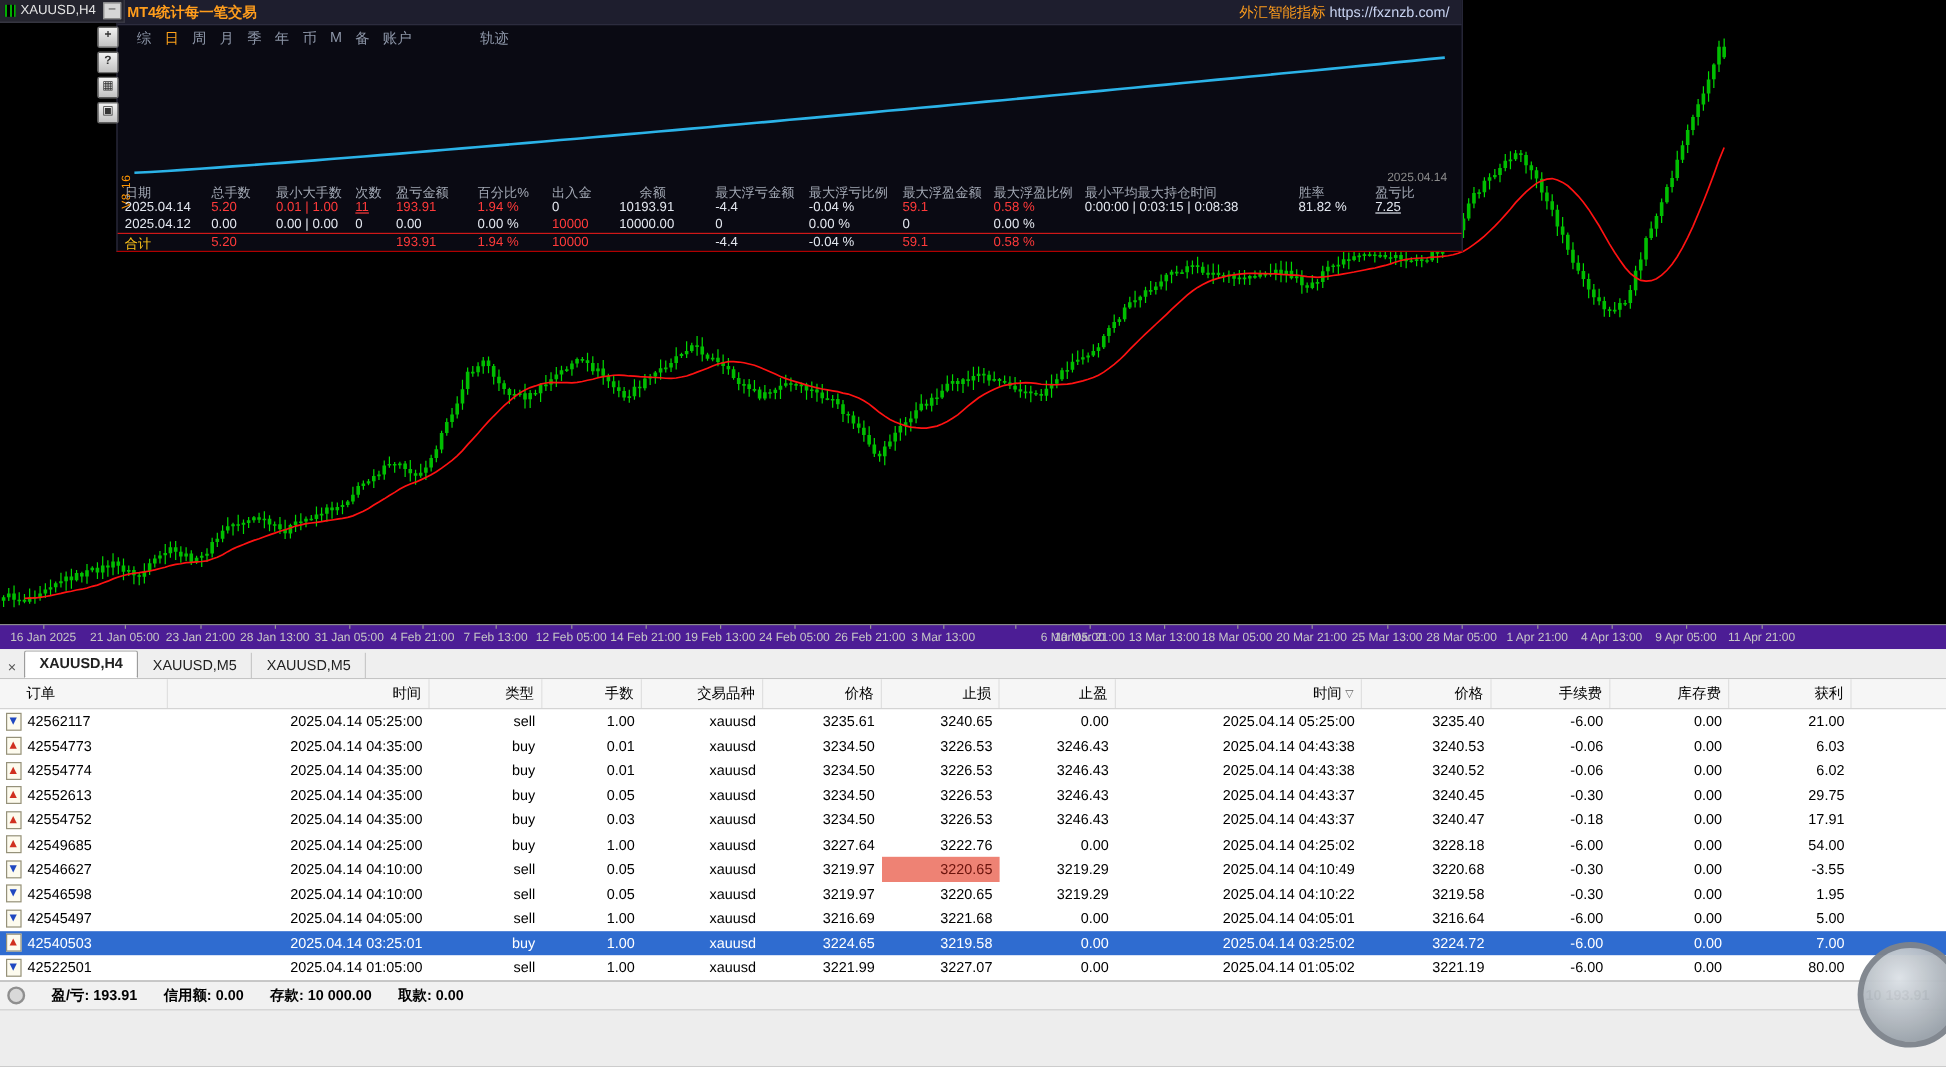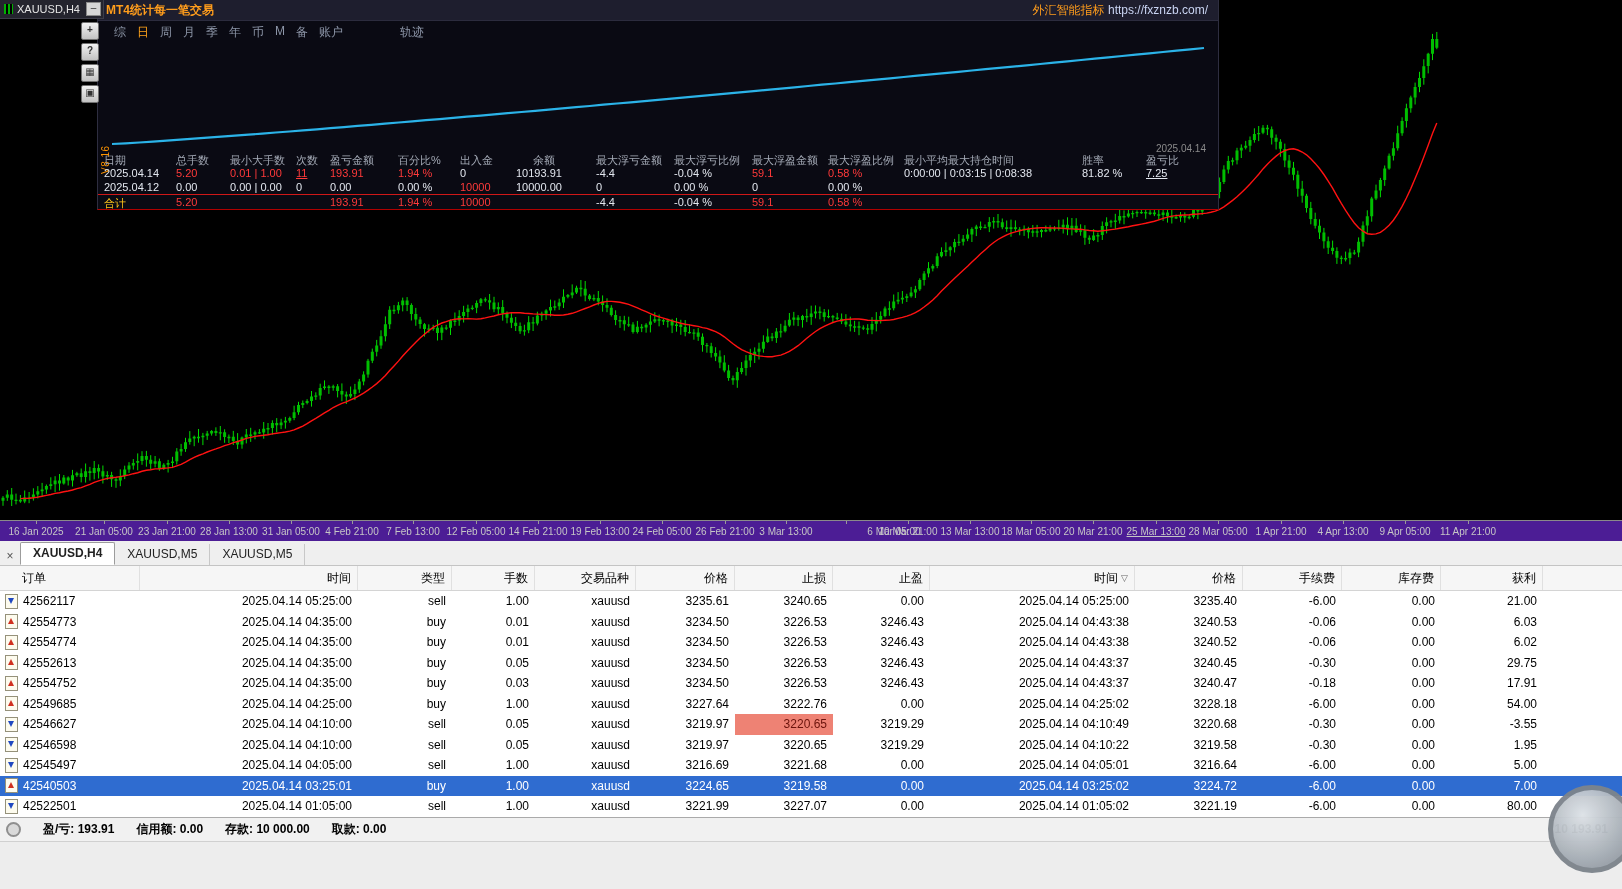--- a/index.html
+++ b/index.html
@@ -223,21 +223,21 @@
         <span class="axis-label" style="left: 846px; margin-left: 48px;">6 Mar 05:00</span>
         <span class="axis-tick" style="left: 908px;"></span>
         <span class="axis-label" style="left: 908px;">10 Mar 21:00</span>
         <span class="axis-tick" style="left: 970px;"></span>
         <span class="axis-label" style="left: 970px;">13 Mar 13:00</span>
         <span class="axis-tick" style="left: 1031px;"></span>
         <span class="axis-label" style="left: 1031px;">18 Mar 05:00</span>
         <span class="axis-tick" style="left: 1093px;"></span>
         <span class="axis-label" style="left: 1093px;">20 Mar 21:00</span>
         <span class="axis-tick" style="left: 1156px;"></span>
-        <span class="axis-label" style="left: 1156px; text-decoration: underline;">25 Mar 13:00</span>
+        <span class="axis-label" style="left: 1156px;">25 Mar 13:00</span>
         <span class="axis-tick" style="left: 1218px;"></span>
         <span class="axis-label" style="left: 1218px;">28 Mar 05:00</span>
         <span class="axis-tick" style="left: 1281px;"></span>
         <span class="axis-label" style="left: 1281px;">1 Apr 21:00</span>
         <span class="axis-tick" style="left: 1343px;"></span>
         <span class="axis-label" style="left: 1343px;">4 Apr 13:00</span>
         <span class="axis-tick" style="left: 1405px;"></span>
         <span class="axis-label" style="left: 1405px;">9 Apr 05:00</span>
         <span class="axis-tick" style="left: 1468px;"></span>
         <span class="axis-label" style="left: 1468px;">11 Apr 21:00</span>

